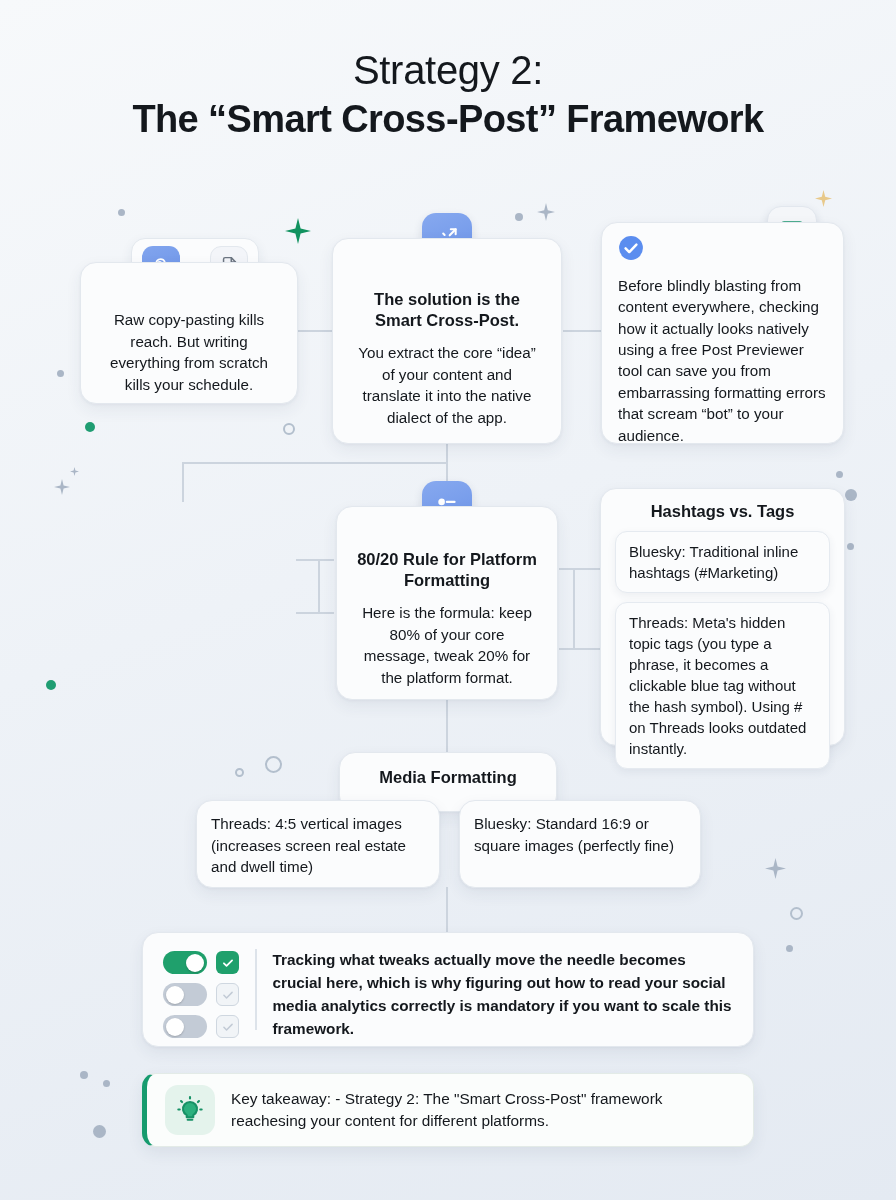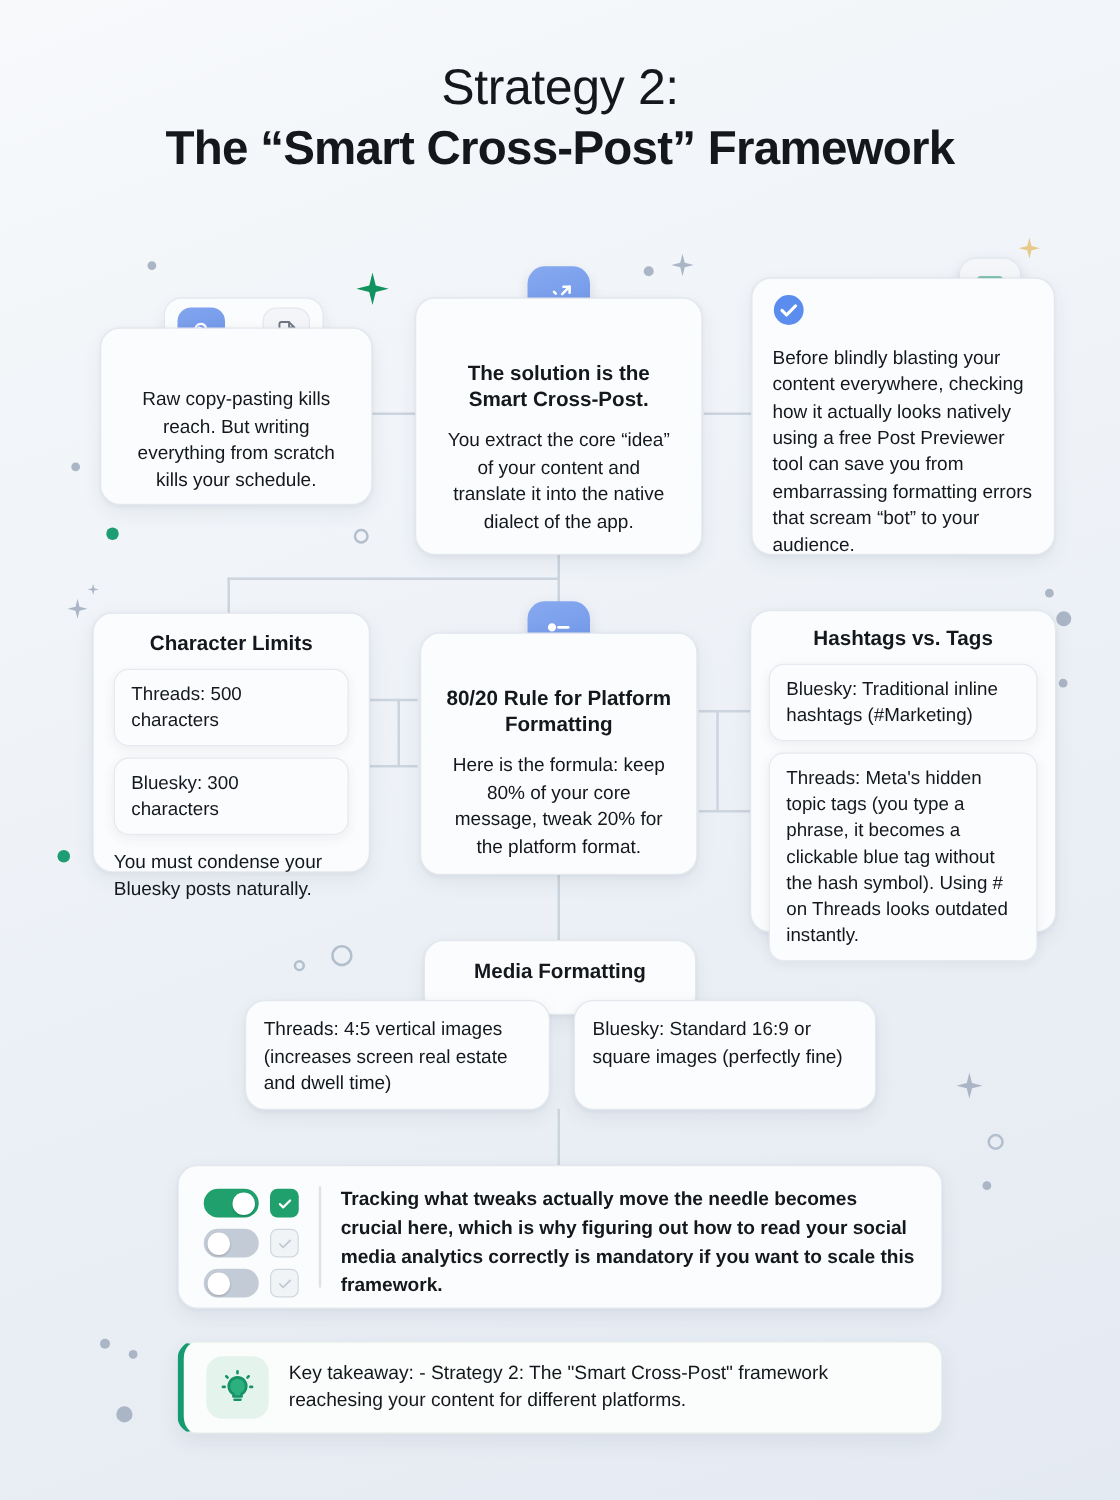--- a/index.html
+++ b/index.html
@@ -221,32 +221,24 @@
     </svg>
   </div>
   <div class="card" style="left:601px;top:222px;width:243px;height:222px;">
     <div class="body" style="padding:12px 16px 14px;">
       <div style="margin-bottom:8px;">
         <svg width="26" height="26" viewBox="0 0 24 24">
             <circle cx="12" cy="12" r="11" fill="#5b8def"></circle>
             <path d="M7 12.3l3.4 3.4L17 8.9" fill="none" stroke="#fff" stroke-width="2.3" stroke-linecap="round" stroke-linejoin="round"></path>
           </svg>
       </div>
-      <div style="line-height:1.41;"><span>Before blindly blasting your content everywhere, checking how it actually looks natively using a free </span><b>Post Previewer</b><span> tool can save you from embarrassing formatting errors that scream “bot” to your audience.</span></div>
-    </div>
-  </div>
-
-  <div class="card" style="left:74px;top:490px;width:222px;height:208px;">
-    <div class="body" style="padding:14px 16px;">
-      <div class="heading">Character Limits</div>
-      <div class="pill"><b>Threads:</b><span> 500 characters</span></div>
-      <div class="pill"><b>Bluesky:</b><span> 300 characters</span></div>
-      <div style="margin-top:11px;">You must condense your Bluesky posts naturally.</div>
-    </div>
-  </div>
+      <div style="line-height:1.41;"><span>Before blindly blasting from content everywhere, checking how it actually looks natively using a free </span><b>Post Previewer</b><span> tool can save you from embarrassing formatting errors that scream “bot” to your audience.</span></div>
+    </div>
+  </div>
+
 
   <div class="badge blue" style="left:422px;top:481px;">
     <svg width="26" height="26" viewBox="0 0 24 24" fill="none" stroke="#ffffff" stroke-width="1.9" stroke-linecap="round">
       <circle cx="7" cy="8.2" r="2.1" fill="#ffffff"></circle>
         <path d="M11.8 8.2H19"></path>
       <circle cx="7" cy="15.8" r="2.1"></circle>
         <path d="M11.8 15.8H19"></path>
     </svg>
   </div>
   <div class="card" style="left:336px;top:506px;width:222px;height:194px;">

